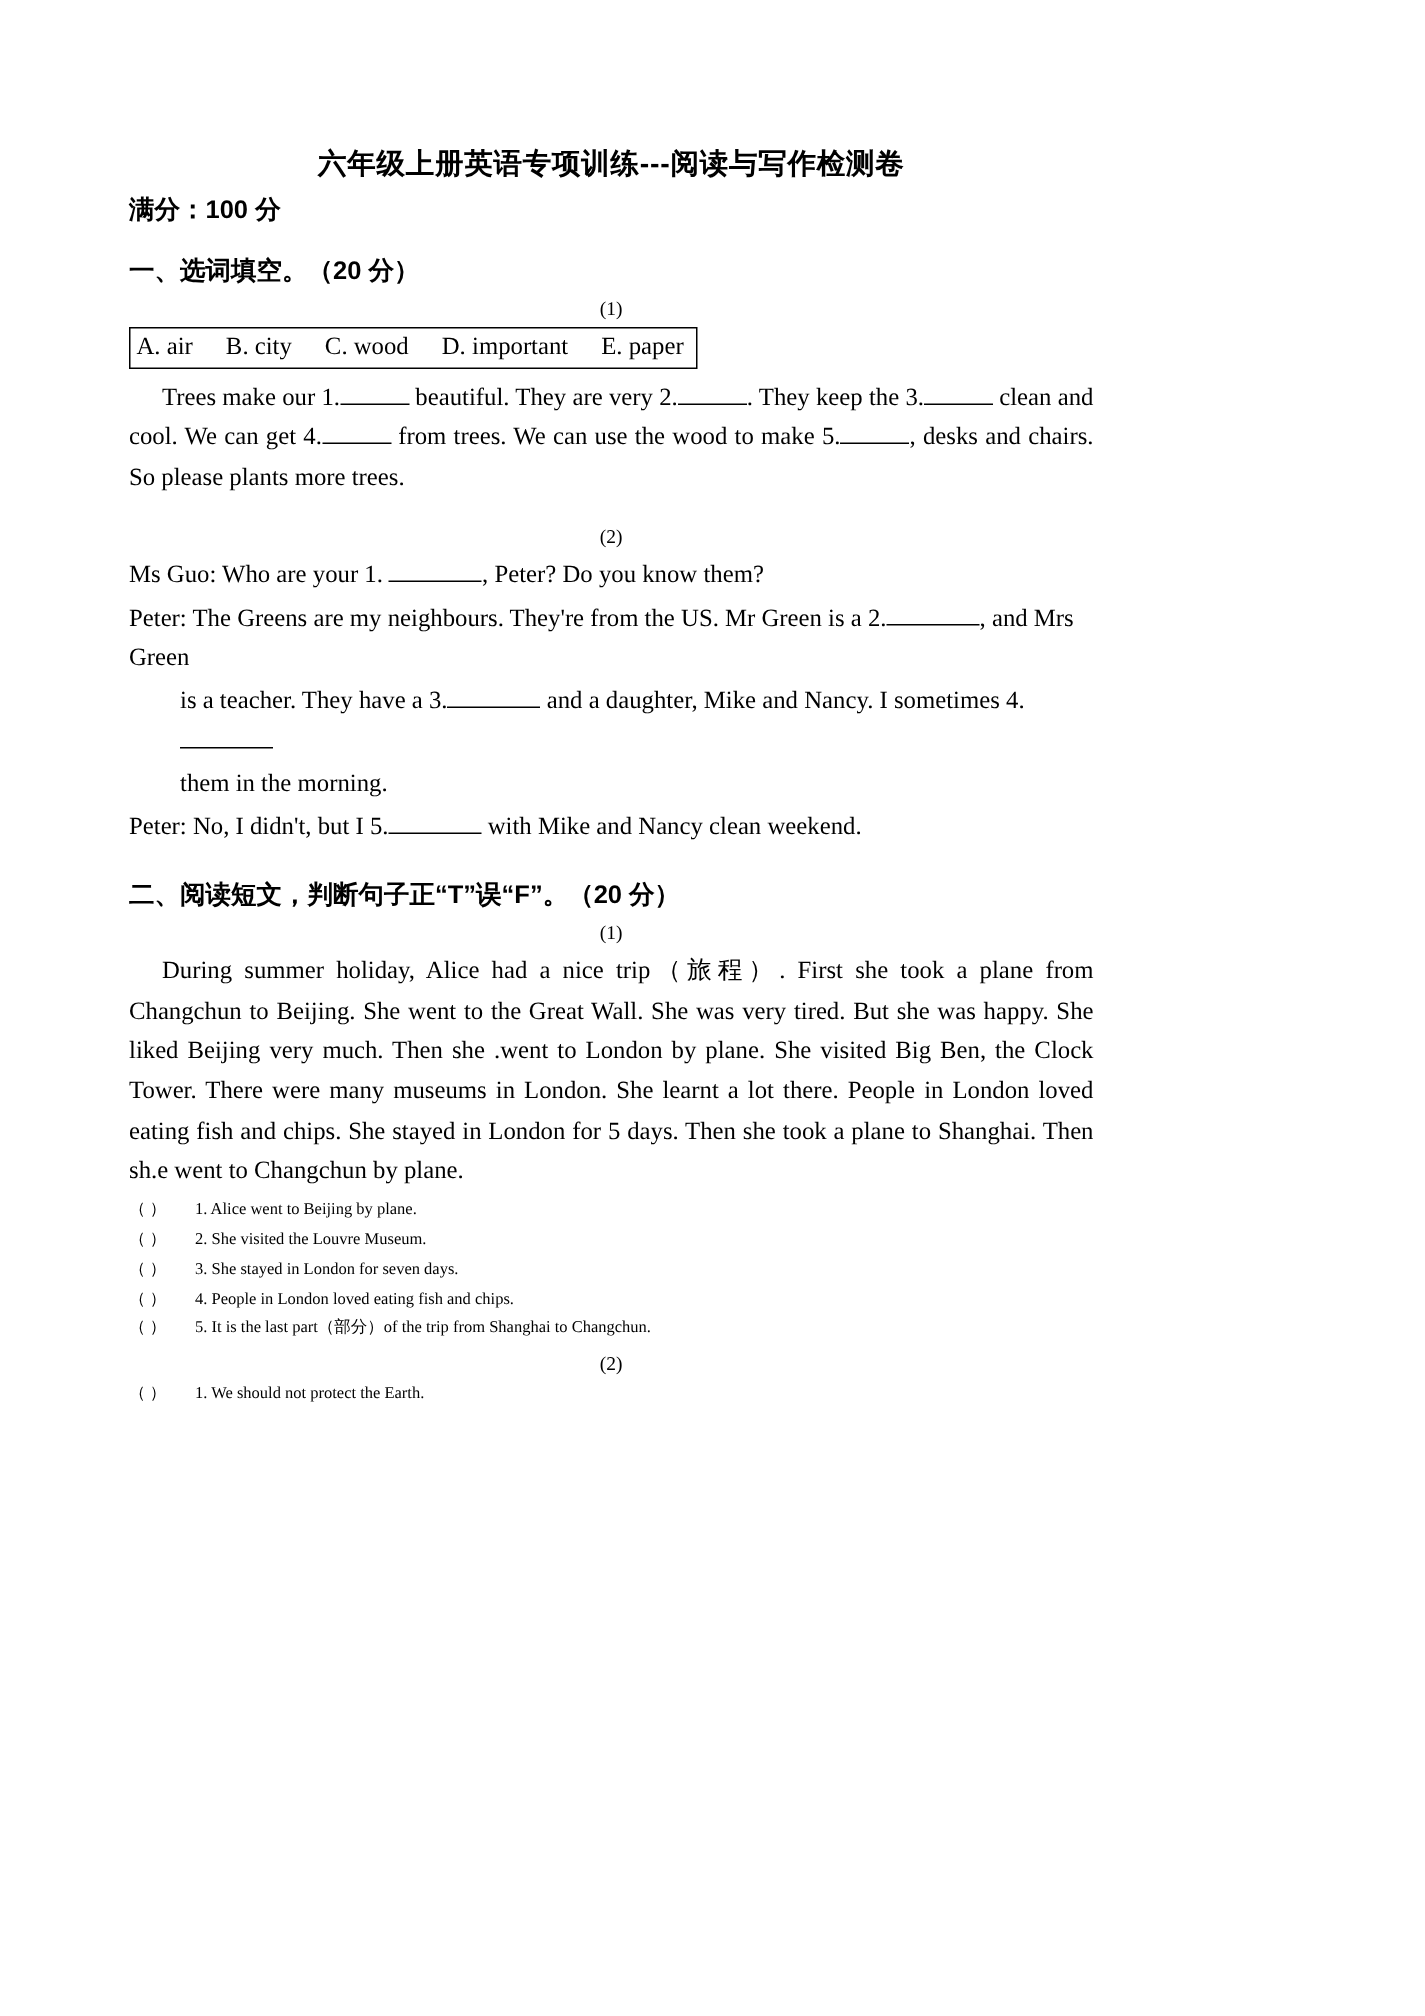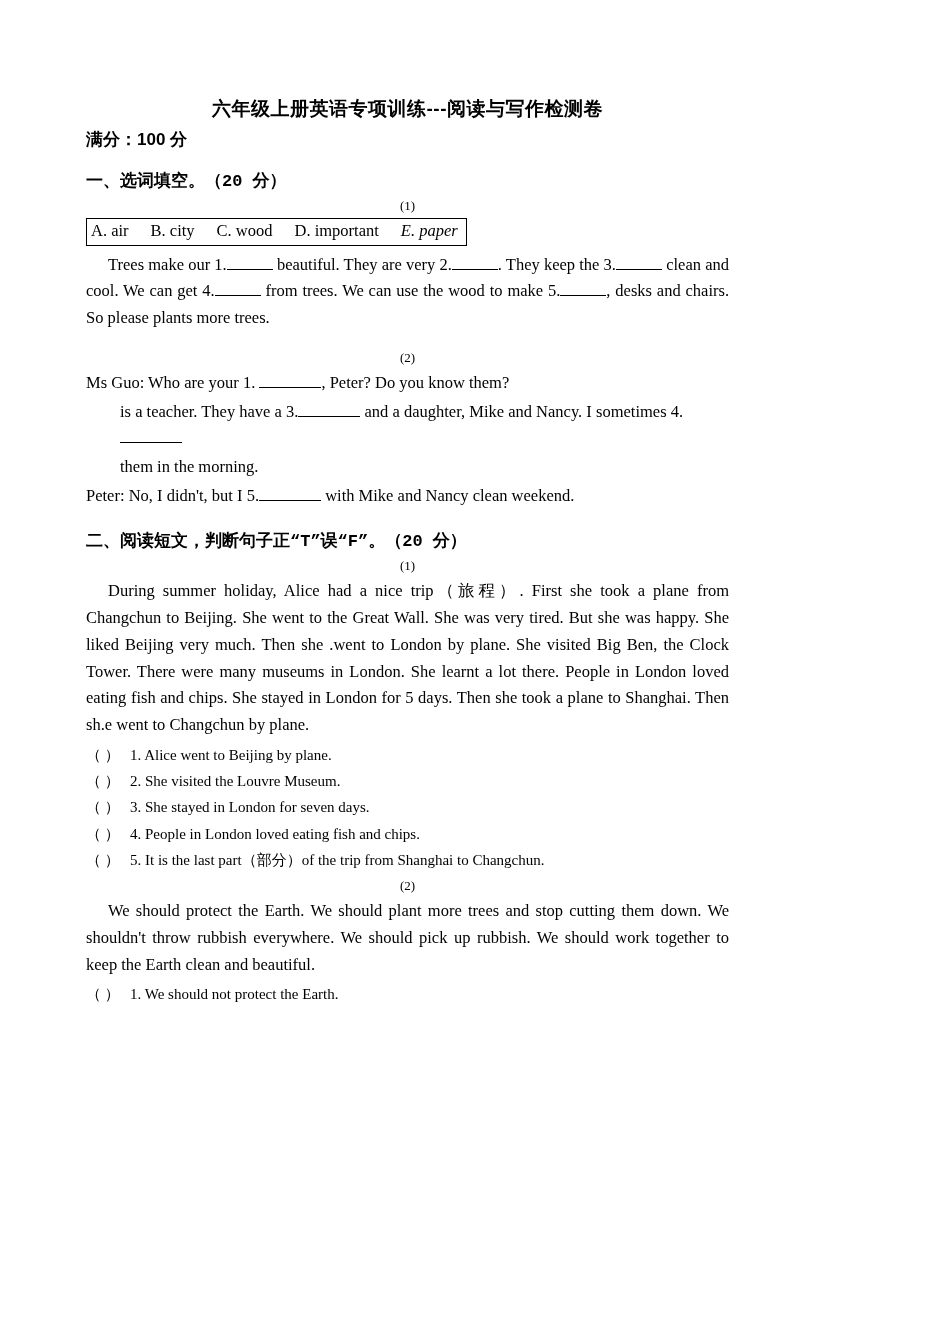--- a/index.html
+++ b/index.html
@@ -29,21 +29,21 @@
     letter-spacing: 0.5px;
     margin: 0 0 6px 0;
   }
   .doc-subtitle {
     font-family: "Liberation Sans", sans-serif;
     font-weight: bold;
     font-size: 17px;
     margin: 0 0 18px 0;
   }
   .section-heading {
-    font-family: Liberation Mono, monospace;
+    font-family: Liberation Sans, sans-serif;
     font-weight: bold;
     font-size: 17px;
     margin: 10px 0 6px 0;
   }
   .sub-label {
     text-align: center;
     font-size: 13px;
     margin: 6px 0 4px 0;
   }
   .choice-box {
@@ -54,41 +54,40 @@
     line-height: 1.25;
     margin: 0 0 6px 0;
     white-space: nowrap;
   }
   .choice-box .opt {
     display: inline-block;
     margin-right: 22px;
   }
   .choice-box .opt:last-child {
     margin-right: 0;
-    font-style: italic;
   }
   p.body-text {
     font-size: 16.5px;
     line-height: 1.62;
     margin: 0 0 4px 0;
     text-align: justify;
   }
   p.body-text.indent {
     text-indent: 22px;
   }
   .dialog-line {
     font-size: 16.5px;
     line-height: 1.62;
     margin: 0 0 2px 0;
   }
   .dialog-line.hang {
     padding-left: 34px;
   }
   .tf-line {
-    font-size: 15px;
+    font-size: 11px;
     line-height: 1.62;
     margin: 0 0 2px 0;
   }
   .tf-line .paren {
     display: inline-block;
     width: 44px;
   }
   .blank {
     display: inline-block;
     border-bottom: 1px solid #000;
@@ -119,20 +118,21 @@
 
   <p class="body-text indent"><span>Trees make our 1.</span><span class="blank"></span><span> beautiful. They are very 2.</span><span class="blank"></span><span>. They keep the 3.</span><span class="blank"></span><span> clean and cool. We can get 4.</span><span class="blank"></span><span> from trees. We can use the wood to make 5.</span><span class="blank"></span><span>, desks and chairs. So please plants more trees.</span></p>
 
   <div class="spacer-sm"></div>
 
   <div class="sub-label">(2)</div>
 
 
   <div class="dialog-line"><span>Ms Guo:</span><span> Who are your 1. </span><span class="blank long"></span><span>, Peter? Do you know them?</span></div>
 
+  <div class="dialog-line"><span>Peter:</span><span> The Greens are my neighbours. They're from the US. Mr Green is a 2.</span><span class="blank long"></span><span>, and Mrs Green</span></div>
 
   <div class="dialog-line hang"><span>is a teacher. They have a 3.</span><span class="blank long"></span><span> and a daughter, Mike and Nancy. I sometimes 4.</span><span class="blank long"></span></div>
 
   <div class="dialog-line hang"><span>them in the morning.</span></div>
 
 
   <div class="dialog-line"><span>Peter:</span><span> No, I didn't, but I 5.</span><span class="blank long"></span><span> with Mike and Nancy clean weekend.</span></div>
 
   <div class="spacer-sm"></div>
 
@@ -143,17 +143,16 @@
   <p class="body-text indent">During summer holiday, Alice had a nice trip（旅程）. First she took a plane from Changchun to Beijing. She went to the Great Wall. She was very tired. But she was happy. She liked Beijing very much. Then she  .went to London by plane. She visited Big Ben, the Clock Tower. There were many museums in London. She learnt a lot there. People in London loved eating fish and chips. She stayed in London for 5 days. Then she took a plane to Shanghai. Then sh.e went to Changchun by plane.</p>
 
   <div class="tf-line"><span class="paren">（    ）</span><span>1. Alice went to Beijing by plane.</span></div>
   <div class="tf-line"><span class="paren">（    ）</span><span>2. She visited the Louvre Museum.</span></div>
   <div class="tf-line"><span class="paren">（    ）</span><span>3. She stayed in London for seven days.</span></div>
   <div class="tf-line"><span class="paren">（    ）</span><span>4. People in London loved eating fish and chips.</span></div>
   <div class="tf-line"><span class="paren">（    ）</span><span>5. It is the last part（部分）of the trip from Shanghai to Changchun.</span></div>
 
   <div class="sub-label">(2)</div>
 
-  <p class="body-text indent">We should protect the Earth. We should plant more trees and stop cutting them down. We shouldn't throw rubbish everywhere. We should pick up rubbish. We should work together to keep the Earth clean and beautiful.</p>
 
   <div class="tf-line"><span class="paren">（    ）</span><span>1. We should not protect the Earth.</span></div>
 
 </div>
 
 </body></html>

